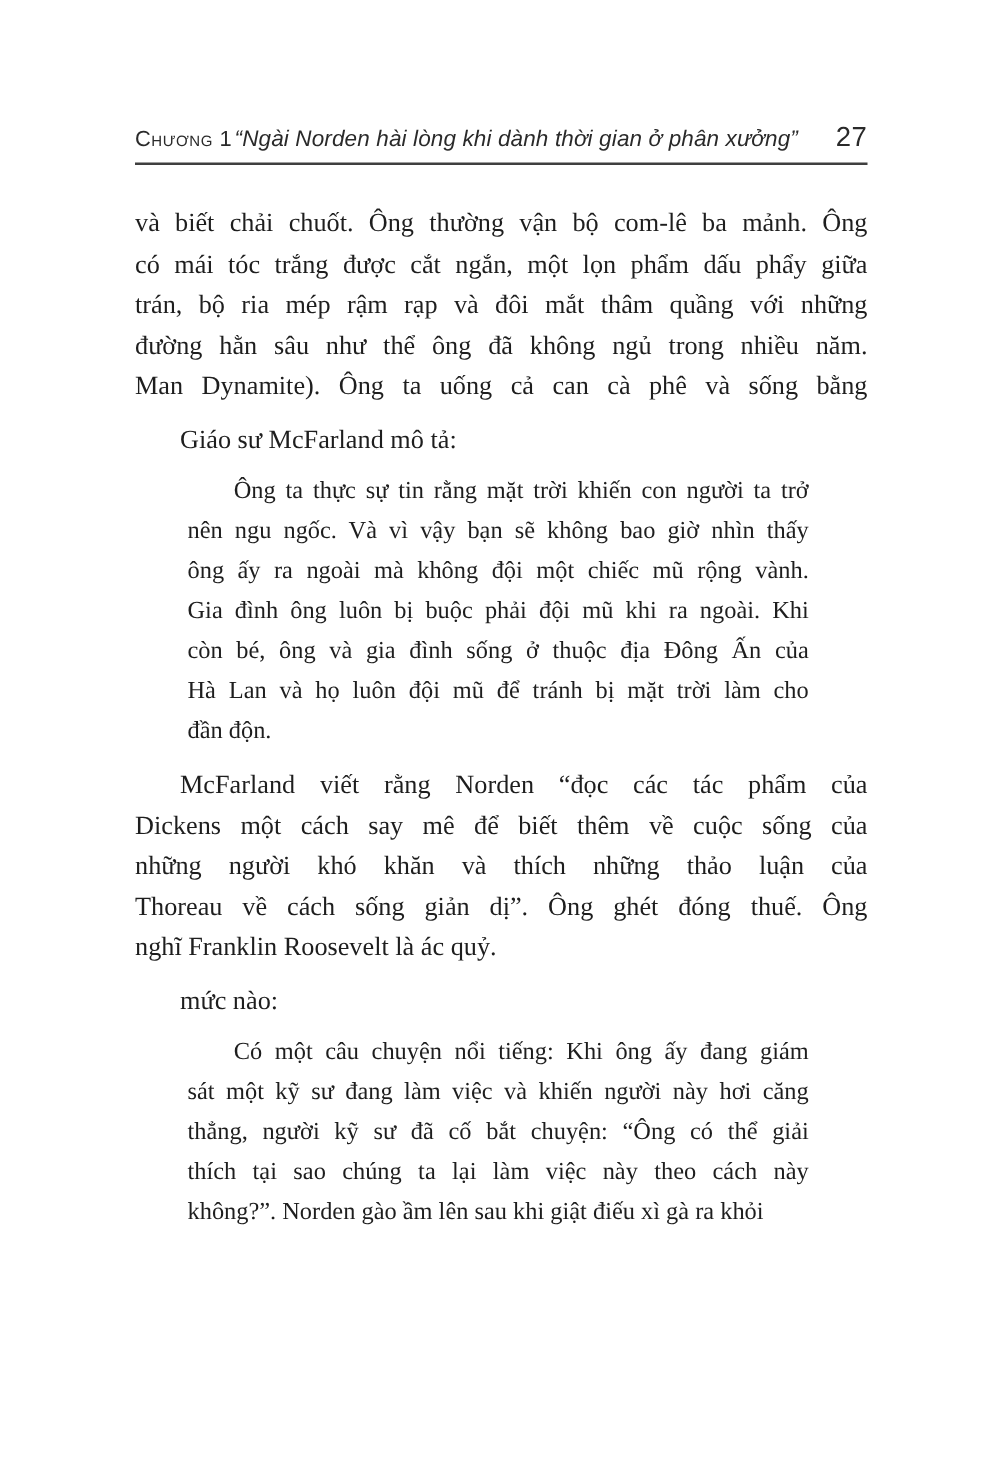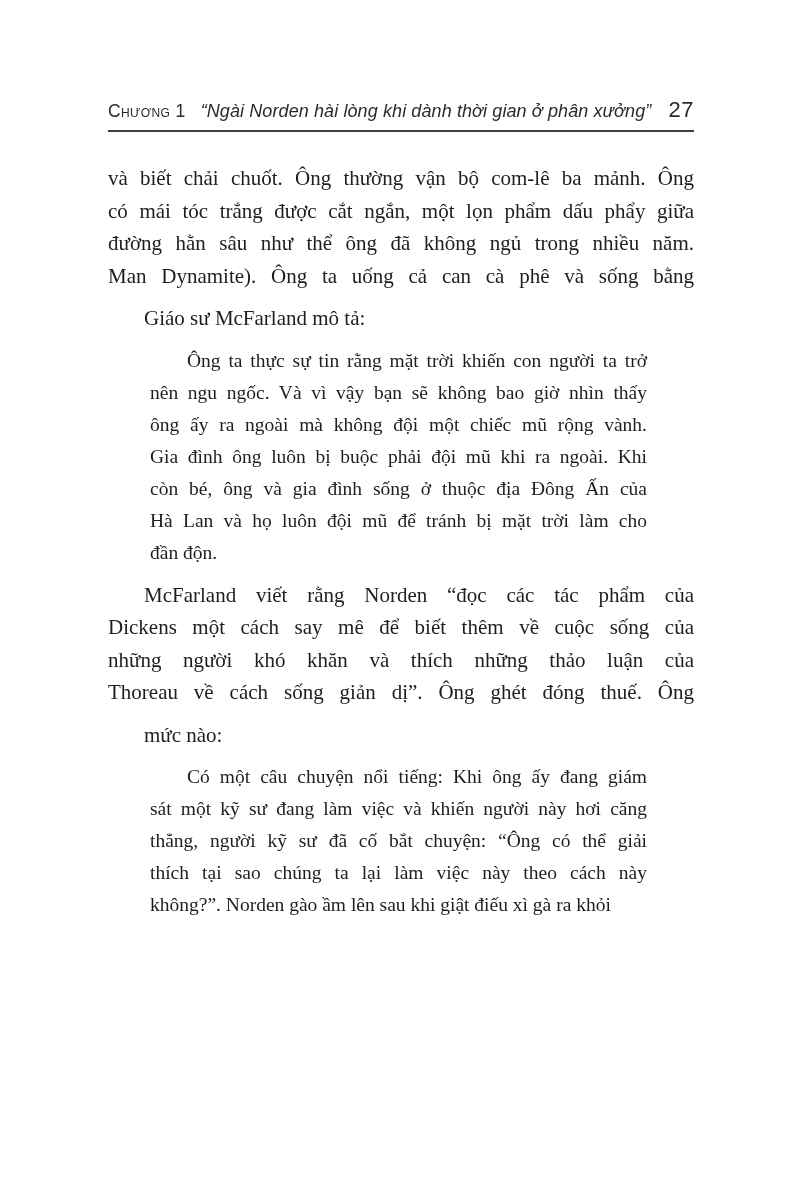--- a/index.html
+++ b/index.html
@@ -14,21 +14,21 @@
     font-family: "Liberation Serif", "DejaVu Serif", serif;
   }
   .margin-col {
     margin: 0 106px 0 108px;   
   }
   
   .header {
     margin-top: 97px;
     display: flex;
     align-items: baseline;
-    gap: 15px;
+    gap: 2px;
     padding-bottom: 7px;
     border-bottom: 2px solid #3f3f3f;
     font-family: "Liberation Sans", "DejaVu Sans", sans-serif;
     color: #2a2a2a;
   }
   .chap-label {
     font-variant: small-caps;
     font-size: 17.5px;
     letter-spacing: 0.4px;
     white-space: nowrap;
@@ -76,20 +76,21 @@
       <span class="chap-label">Chương 1</span>
       <span class="chap-title">“Ngài Norden hài lòng khi dành thời gian ở phân xưởng”</span>
       <span class="page-num">27</span>
     </div>
 
     <div class="content">
 
       <div class="block para">
           <div class="line">và biết chải chuốt. Ông thường vận bộ com-lê ba mảnh. Ông</div>
           <div class="line">có mái tóc trắng được cắt ngắn, một lọn phẩm dấu phẩy giữa</div>
+          <div class="line">trán, bộ ria mép rậm rạp và đôi mắt thâm quầng với những</div>
           <div class="line">đường hằn sâu như thể ông đã không ngủ trong nhiều năm.</div>
           <div class="line">Man Dynamite). Ông ta uống cả can cà phê và sống bằng</div>
         </div>
 
       <div class="block para indent">
           <div class="line last">Giáo sư McFarland mô tả:</div>
         </div>
 
       <div class="block quote">
           <div class="line">Ông ta thực sự tin rằng mặt trời khiến con người ta trở</div>
@@ -99,20 +100,21 @@
           <div class="line">còn bé, ông và gia đình sống ở thuộc địa Đông Ấn của</div>
           <div class="line">Hà Lan và họ luôn đội mũ để tránh bị mặt trời làm cho</div>
           <div class="line last">đần độn.</div>
         </div>
 
       <div class="block para indent">
           <div class="line">McFarland viết rằng Norden “đọc các tác phẩm của</div>
           <div class="line">Dickens một cách say mê để biết thêm về cuộc sống của</div>
           <div class="line">những người khó khăn và thích những thảo luận của</div>
           <div class="line">Thoreau về cách sống giản dị”. Ông ghét đóng thuế. Ông</div>
+          <div class="line last">nghĩ Franklin Roosevelt là ác quỷ.</div>
         </div>
 
       <div class="block para indent">
           <div class="line last">mức nào:</div>
         </div>
 
       <div class="block quote">
           <div class="line">Có một câu chuyện nổi tiếng: Khi ông ấy đang giám</div>
           <div class="line">sát một kỹ sư đang làm việc và khiến người này hơi căng</div>
           <div class="line">thẳng, người kỹ sư đã cố bắt chuyện: “Ông có thể giải</div>

